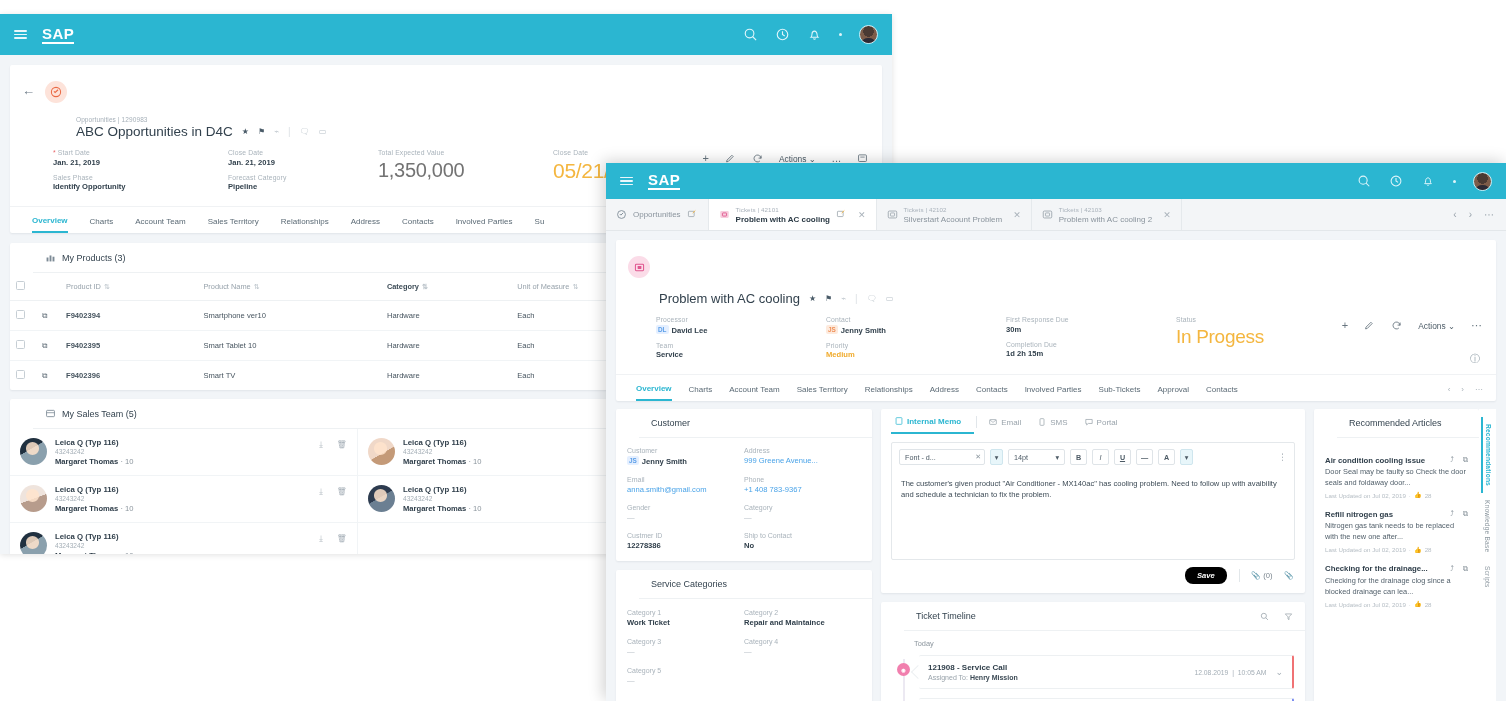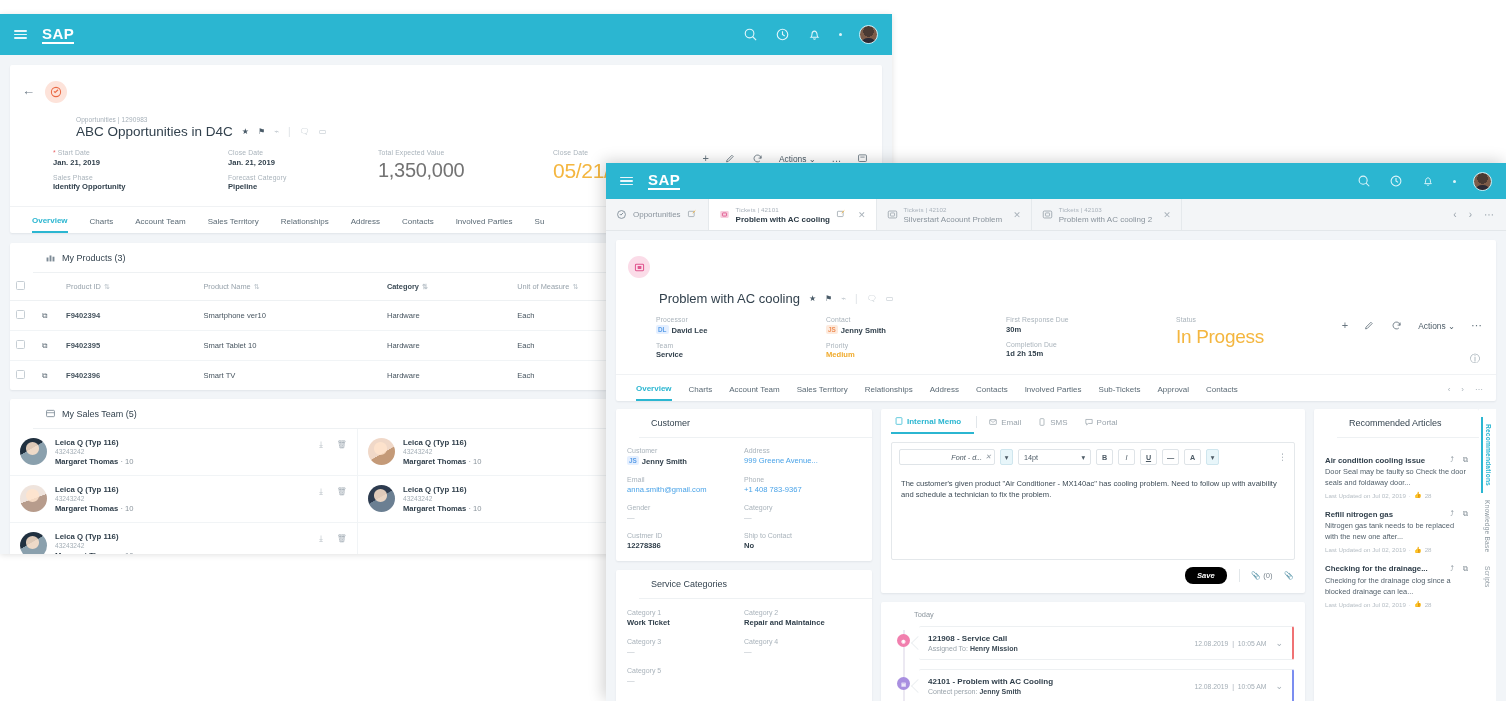--- a/index.html
+++ b/index.html
@@ -193,22 +193,22 @@
   .editor-wrap { padding: 8px 10px 9px; }
   .editor {
     border: 1px solid #e4e8eb; border-radius: 2px; background: #fff; height: 118px;
     display: flex; flex-direction: column;
   }
   .etools { display: flex; align-items: center; gap: 5px; padding: 6px 7px; }
   .ebox {
     border: 1px solid #dfe4e8; border-radius: 2px; height: 16px; display: flex; align-items: center;
     font-size: 7.2px; color: #4c5a65; background: #fff; cursor: pointer;
   }
-  .ebox.font { width: 96px; padding-left: 5px; justify-content: flex-end; font-style: italic; }
-  .ebox.size { width: 73px; padding: 0 5px; justify-content: space-between; gap: 20px; }
+  .ebox.font { width: 86px; padding-left: 5px; justify-content: space-between; }
+  .ebox.size { width: 57px; padding: 0 5px; justify-content: space-between; gap: 20px; }
   .ebox.btn { width: 17px; justify-content: center; font-weight: 700; }
   .ebox.btn.i { font-style: italic; font-weight: 400; }
   .ebox.btn.u { text-decoration: underline; }
   .ebox.caret { width: 13px; justify-content: center; background: #e8f6fa; border-color: #cfe6ee; }
   .ex { color: #8c979f; font-size: 7px; padding: 0 3px; }
   .etools .kebab { margin-left: auto; color: #9aa4ac; font-size: 9px; letter-spacing: 0; cursor: pointer; }
   .ebody { padding: 7px 9px; font-size: 7.6px; color: #3c4a55; line-height: 1.5; }
   .esave { display: flex; align-items: center; justify-content: flex-end; gap: 12px; padding: 7px 1px 0; }
   .savebtn {
     background: #000000; color: #fff; font-size: 7.6px; font-weight: 700; border: none;
@@ -907,20 +907,36 @@
             <div class="esave">
               <button class="savebtn">Save</button>
               <span class="sep"></span>
               <span class="clipc">📎 <span>(0)</span></span>
               <span class="clipc">📎</span>
             </div>
           </div>
         </div>
 
         <div class="card" style="margin-top:9px">
+          <div class="card-head">
+            <span>Ticket Timeline</span>
+            <span class="card-tools">
+              <span>
+                  <svg width="9" height="9" viewBox="0 0 14 14">
+                    <circle cx="6" cy="6" r="4" fill="none" stroke="#97a1a9" stroke-width="1.2"></circle>
+                    <line x1="9" y1="9" x2="12.4" y2="12.4" stroke="#97a1a9" stroke-width="1.2"></line>
+                  </svg>
+                </span>
+              <span>
+                  <svg width="9" height="9" viewBox="0 0 14 14">
+                    <polygon points="2,3 12,3 7.8,7.6 7.8,12 6.2,10.8 6.2,7.6" fill="none" stroke="#97a1a9" stroke-width="1.1"></polygon>
+                  </svg>
+                </span>
+            </span>
+          </div>
           <div class="tl-body">
             <div class="tl-line"></div>
             <div class="tl-today">Today</div>
 
             <div class="tl-item">
               <span class="tl-dot pink">◉</span>
               <div class="tl-box red">
                 <div>
                   <div class="tl-t1">121908 - Service Call</div>
                   <div class="tl-t2"><span>Assigned To:</span> <b>Henry Mission</b></div>

